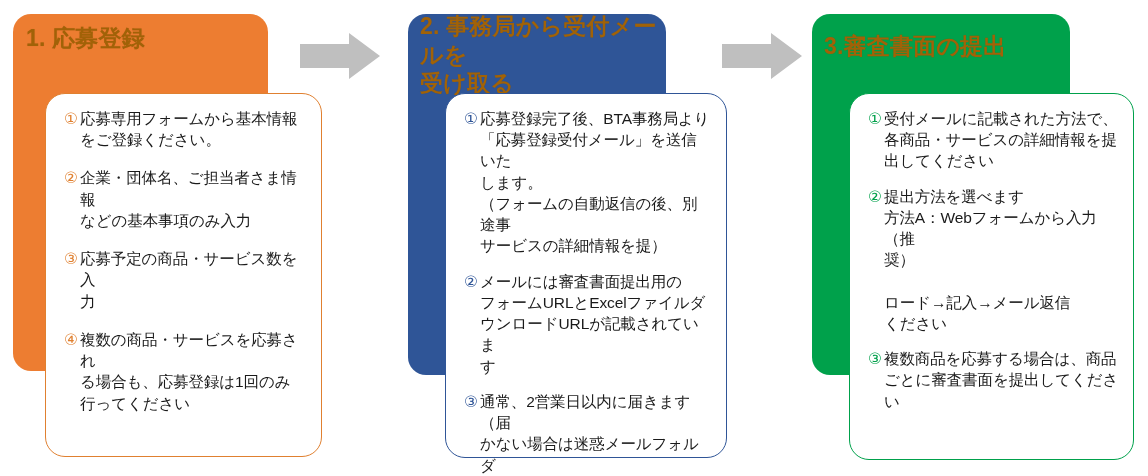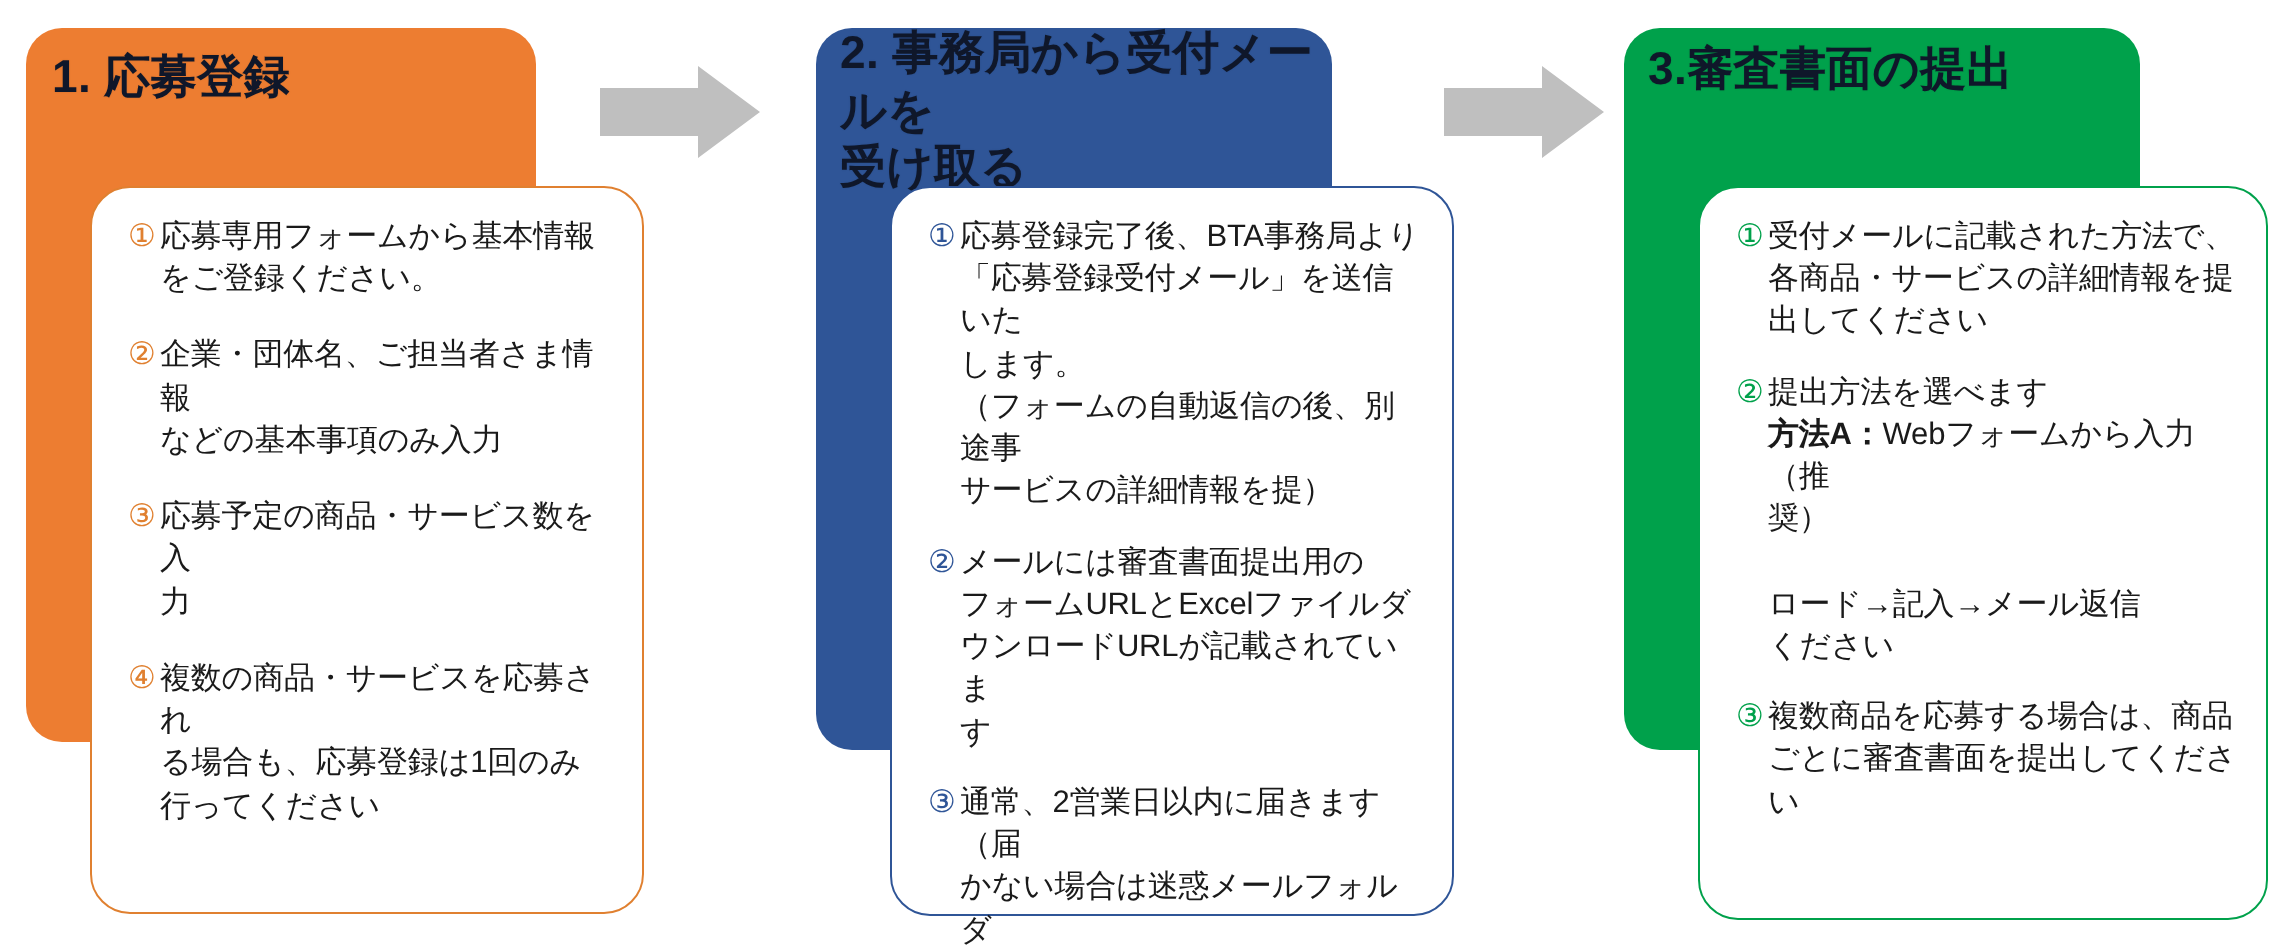--- a/index.html
+++ b/index.html
@@ -27,21 +27,21 @@
     border-radius: 18px;
     box-sizing: border-box;
   }
   .step-plate.orange { background: #ED7D31; }
   .step-plate.blue   { background: #2F5597; }
   .step-plate.green  { background: #00A14B; }
 
   
   .step-title {
     position: absolute;
-    color: #0f172a;
+    color: #a16207;
     font-size: 23px;
     font-weight: bold;
     line-height: 1.24;
     letter-spacing: 0.2px;
     white-space: pre-line;
     text-shadow: 0 0 1px rgba(0,0,0,0.12);
   }
 
   
   .body-card {
@@ -81,21 +81,21 @@
     font-size: 15.5px;
     line-height: 1.37;
   }
   .bullet.orange .marker { color: #E08030; }
   .bullet.blue   .marker { color: #2F5597; }
   .bullet.green  .marker { color: #00A14B; }
   .bullet .btext {
     display: block;
     white-space: pre-line;
   }
-  .bullet .btext b { font-weight: bold; }
+  .bullet .btext b { font-weight: normal; }
 
   
   .bullet.tight { margin-bottom: 14px; }
 
   
   .arrow {
     position: absolute;
   }
   .arrow svg { display: block; }
 </style>
@@ -181,21 +181,21 @@
   </div>
 
   <div class="arrow" style="left:722px; top:33px; width:80px; height:46px;">
     <svg width="80" height="46" viewBox="0 0 80 46" aria-hidden="true">
       <polygon points="0,11 49,11 49,0 80,23 49,46 49,35 0,35" fill="#BFBFBF"></polygon>
     </svg>
   </div>
 
   <div class="step-plate green" style="left:812px; top:14px; width:258px; height:361px;"></div>
 
-  <div class="step-title" style="left:824px; top:20px; width:250px;">3.審査書面の提出</div>
+  <div class="step-title" style="left:824px; top:32px; width:250px;">3.審査書面の提出</div>
 
   <div class="body-card green" style="left:849px; top:93px; width:285px; height:367px;">
     <div class="card-inner">
 
       <div class="bullet green tight">
         <span class="marker">①</span>
         <span class="btext">受付メールに記載された方法で、
 各商品・サービスの詳細情報を提
 出してください</span>
       </div>

